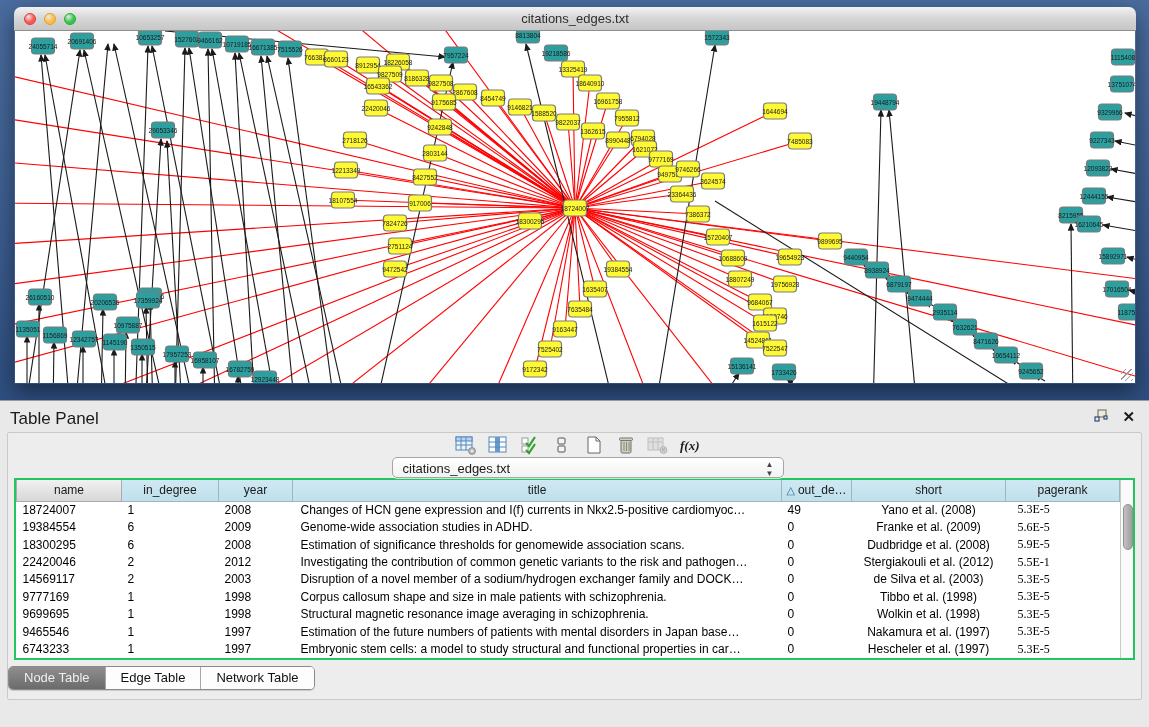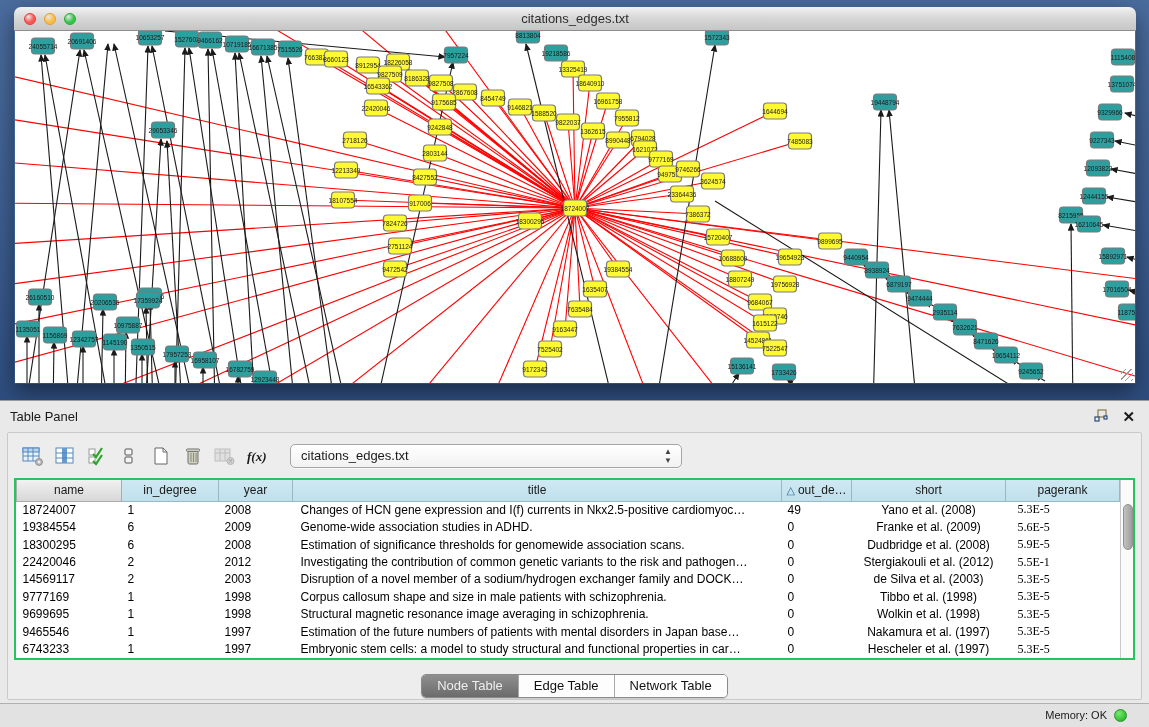--- a/index.html
+++ b/index.html
@@ -20,27 +20,27 @@
                font-size:13px; color:#2d2d2d; }
   .canvas { position:relative; width:1120px; height:352px; margin:0 1px; background:#fff; overflow:hidden; }
   .canvas svg { display:block; }
   .grip { position:absolute; right:2px; bottom:2px; width:12px; height:12px;
           background:repeating-linear-gradient(135deg, transparent 0 3px, #9a9a9a 3px 4px); }
 
   
   .table-panel { position:absolute; left:0; top:400px; width:1149px; height:303px;
                  background:#E9E9E9; border-top:1px solid #9a9a9a; }
   .panel-header { position:relative; height:31px; }
-  .panel-title { position:absolute; left:10px; top:8px; font-size:13px; color:#1a1a1a; }
+  .panel-title { position:absolute; left:10px; top:8px; font-size:17px; color:#1a1a1a; }
   .panel-header-icons { position:absolute; right:14px; top:7px; display:flex; gap:14px; align-items:center; }
   .close-x { font-size:15px; font-weight:bold; color:#1a1a1a; line-height:14px; cursor:default; }
   .panel-body { position:absolute; left:7px; right:7px; top:31px; bottom:3px;
                 background:#EDEDED; border:1px solid #C9C9C9; border-radius:2px; }
 
-  .toolbar { height:45px; display:flex; align-items:center; padding-left:12px; }
+  .toolbar { height:45px; display:flex; align-items:center; padding-left:12px;flex-direction:column; }
   .tb-icon { width:26px; height:24px; margin-right:6px; display:flex; align-items:center; justify-content:center; }
   .combo { margin-left:14px; width:392px; height:24px; background:linear-gradient(180deg,#FFFFFF,#F2F2F2);
            border:1px solid #A5A5A5; border-radius:5px; position:relative;
            font-size:13px; color:#1a1a1a; padding:3px 0 0 10px; box-shadow:0 1px 0 rgba(255,255,255,.7); }
   .combo-arrows { position:absolute; right:9px; top:2px; font-size:8px; color:#444; line-height:9px; text-align:center; }
 
   .table-wrap { margin:0 6px; height:182px; background:#fff; border:2px solid #22c55e; display:flex; }
   table.data { border-collapse:collapse; table-layout:fixed; width:1092px; font-size:12px; }
   .c0{width:105px}.c1{width:97px}.c2{width:74px}.c3{width:489px}.c4{width:70px}.c5{width:154px}.c6{width:114px}
   th { height:21px; font-weight:normal; font-size:12px; text-align:center;
@@ -48,21 +48,21 @@
   th:first-child { background:linear-gradient(180deg,#F1F1F1,#D7D7D7); border-color:#ABABAB; }
   th .sort-tri { color:#2E6E8E; font-size:11px; margin-right:3px; }
   td { height:16px; padding:0 0 0 6px; white-space:nowrap; overflow:hidden; color:#000; }
   td.c3 { padding-left:8px; }
   td.c5 { text-align:center; padding-left:0; }
   td.c6 { padding-left:12px;font-family:Liberation Serif, serif; }
   .scroll-lane { width:15px; background:#FAFAFA; border-left:1px solid #C9C9C9; position:relative; }
   .scroll-thumb { position:absolute; left:2px; top:24px; width:10px; height:46px;
                   background:linear-gradient(90deg,#C2C2C2,#9E9E9E); border-radius:5px; border:1px solid #909090; }
 
-  .tabs-row { margin-top:14px; text-align:center; }
+  .tabs-row { margin-top:6px; }
   .seg { display:inline-flex; border:1px solid #8a8a8a; border-radius:5px; overflow:hidden;
          background:#FDFDFD; box-shadow:0 1px 1px rgba(0,0,0,.15); }
   .seg-btn { padding:3px 15px 4px; font-size:13px; color:#111; border-right:1px solid #A8A8A8; background:#FDFDFD; }
   .seg-btn:last-child { border-right:none; }
   .seg-btn.active { background:linear-gradient(180deg,#8F8F8F,#6B6B6B); color:#EFEFEF; }
 
   
   .status-bar { position:absolute; left:0; bottom:0; width:1149px; height:24px;
                 background:#E2E2E2; border-top:1px solid #B0B0B0; }
   .memory { position:absolute; right:42px; top:5px; font-size:11px; color:#1a1a1a; }
@@ -874,18 +874,14 @@
       <div class="tabs-row">
         <div class="seg" id="seg-tabs">
             <span class="seg-btn active">Node Table</span>
             <span class="seg-btn">Edge Table</span>
             <span class="seg-btn">Network Table</span>
           </div>
       </div>
     </div>
   </div>
 
-  <div class="status-bar">
-    <span class="memory">Memory: OK</span>
-    <span class="mem-dot"></span>
-  </div>
 
 </div>
 
 </body></html>

